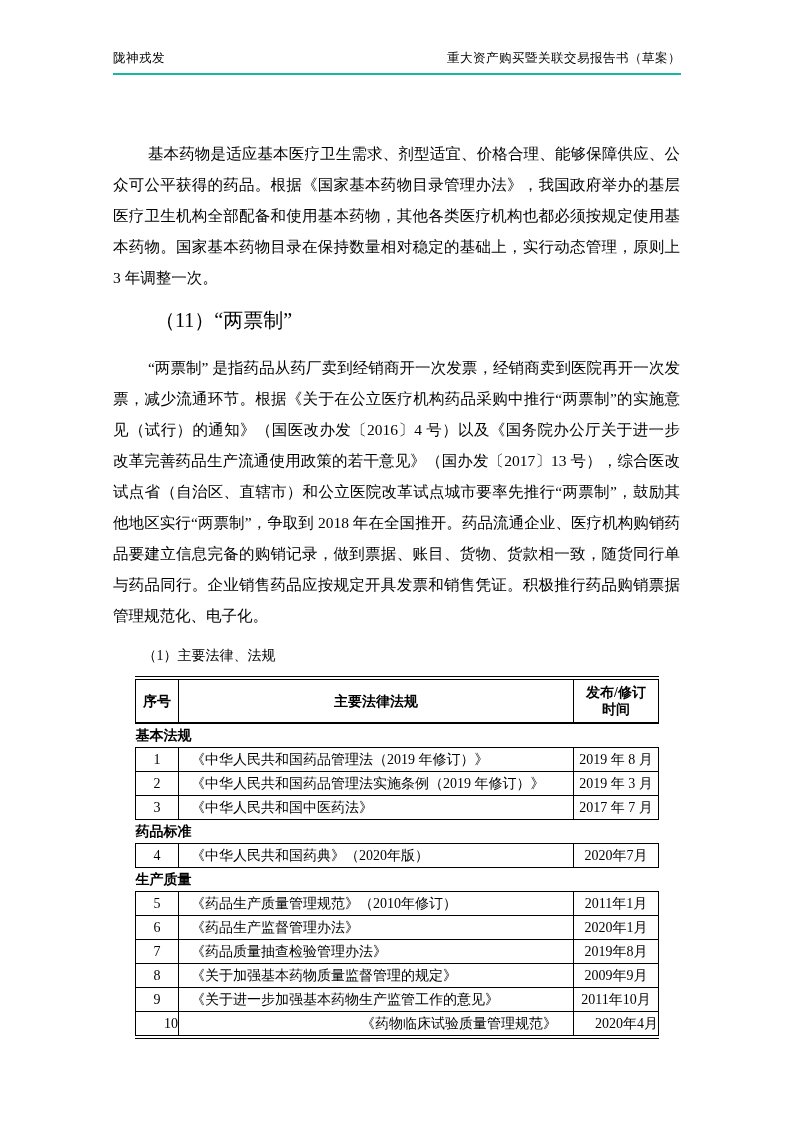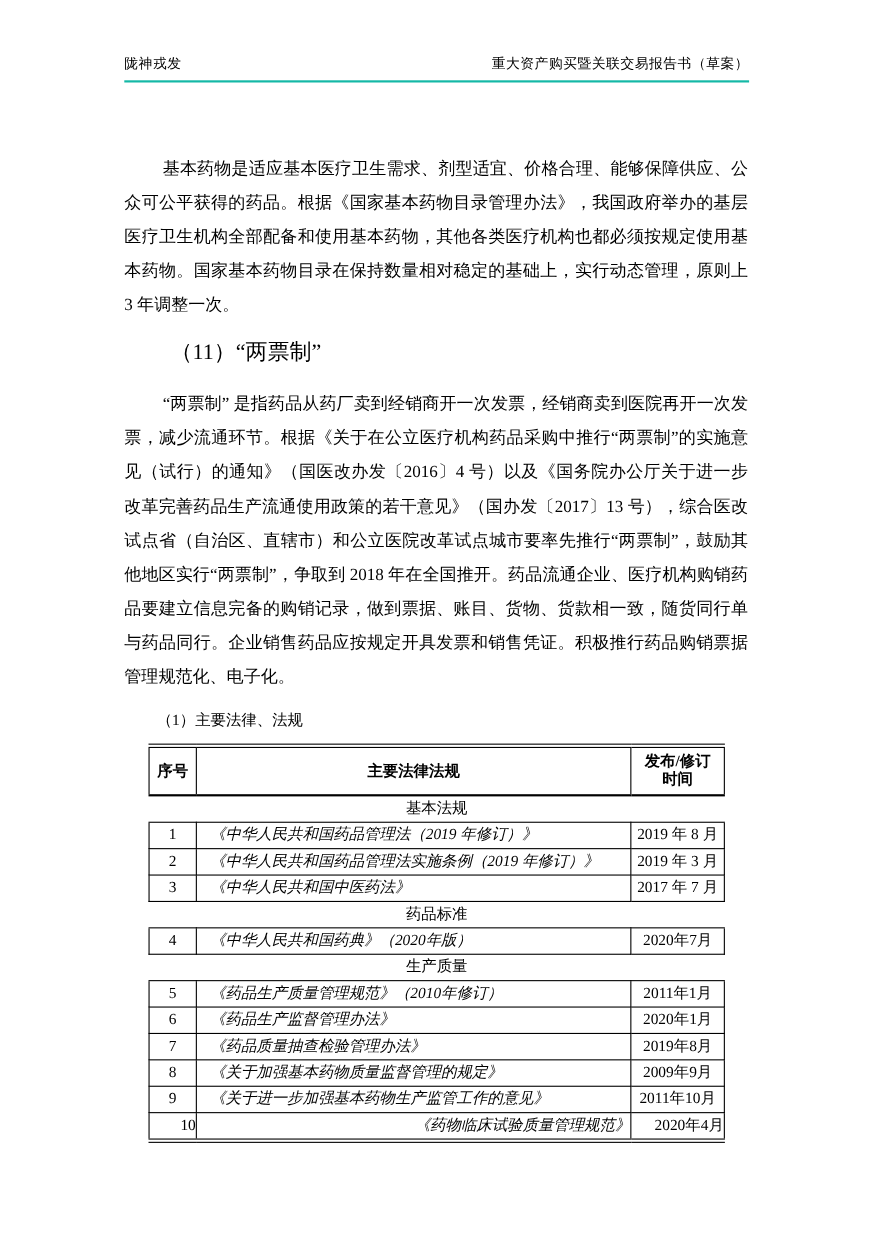--- a/index.html
+++ b/index.html
@@ -75,34 +75,32 @@
   }
   .law-table td { line-height: 17px; vertical-align: middle; }
   .law-table td.no-cell {
     border: 1px solid #000;
     text-align: center;
     padding: 3px 0;
   }
   .law-table td.law-cell {
     border: 1px solid #000;
     text-align: left;
-    padding: 3px 0 3px 12px;
-    font-style: italic;
+    padding: 3px 16px 3px 12px;
   }
   .law-table td.date-cell {
     border: 1px solid #000;
     text-align: center;
     padding: 3px 0;
   }
   .law-table td.section-cell {
     border-top: 1px solid #000;
     border-bottom: 1px solid #000;
     border-left: none; border-right: none;
-    text-align: center;
-    font-weight: normal;
+    font-weight: bold;
     padding: 3px 0;
   }
   .law-table tbody tr:last-child td { border-bottom: 4px double #000; text-align: right; }
 
   
   .running-footer {
     position: absolute;
     top: 1036px; left: 0; right: 0;
     text-align: center;
     font-size: 12.5px;

